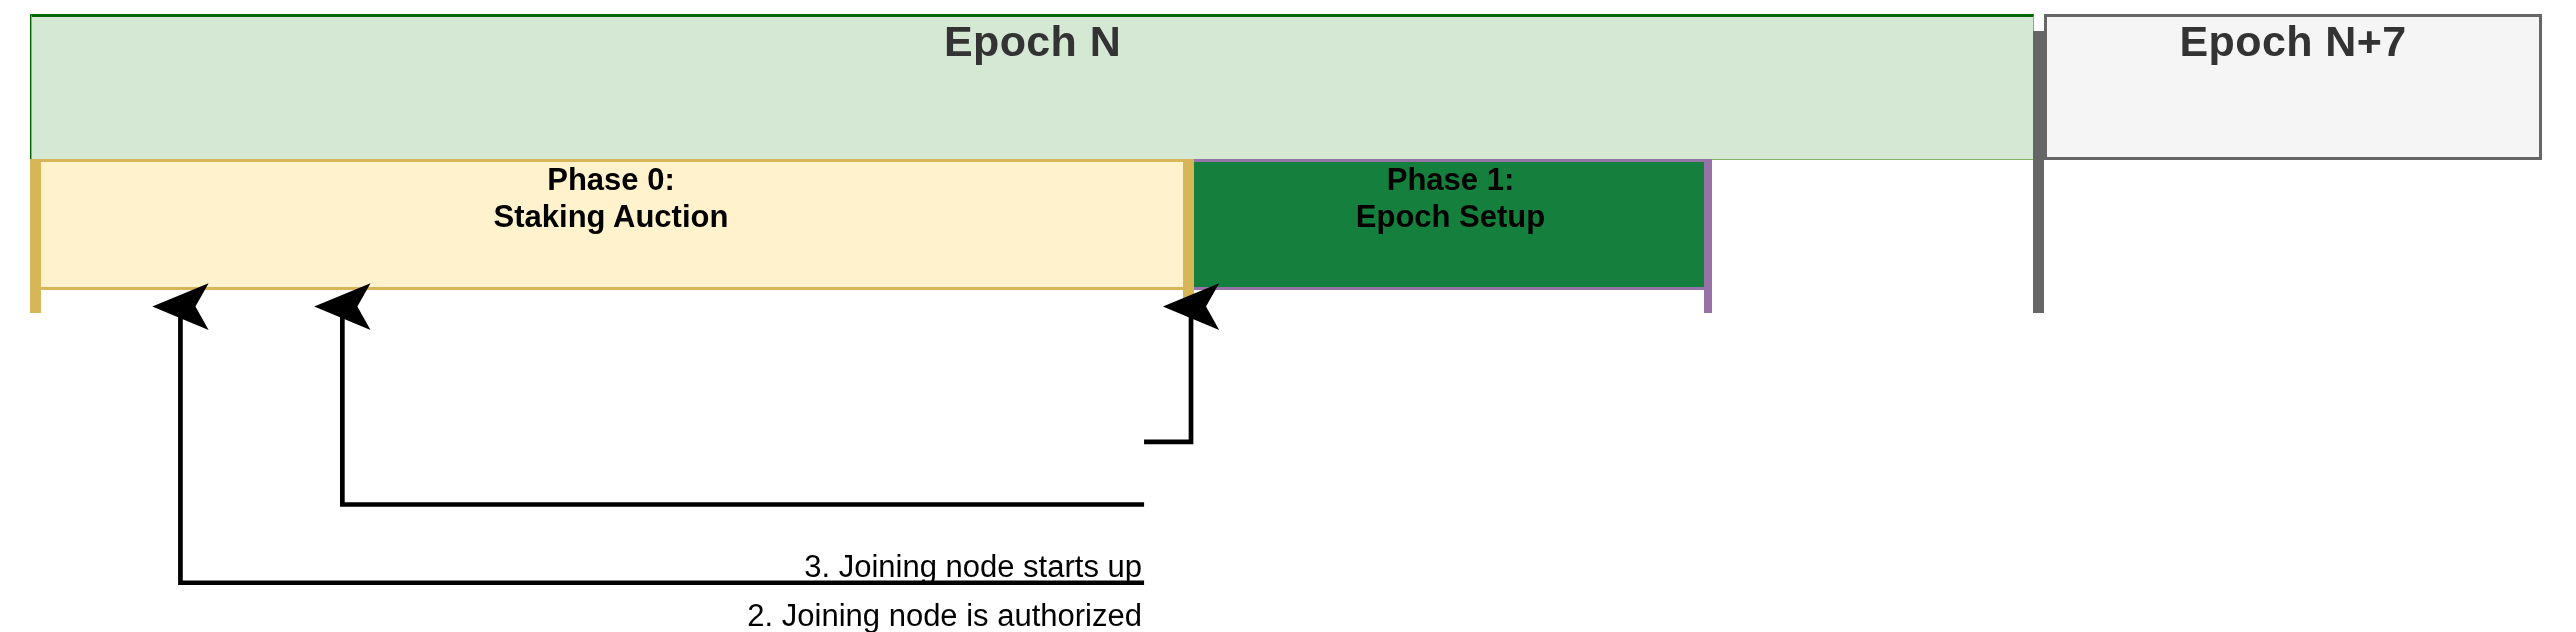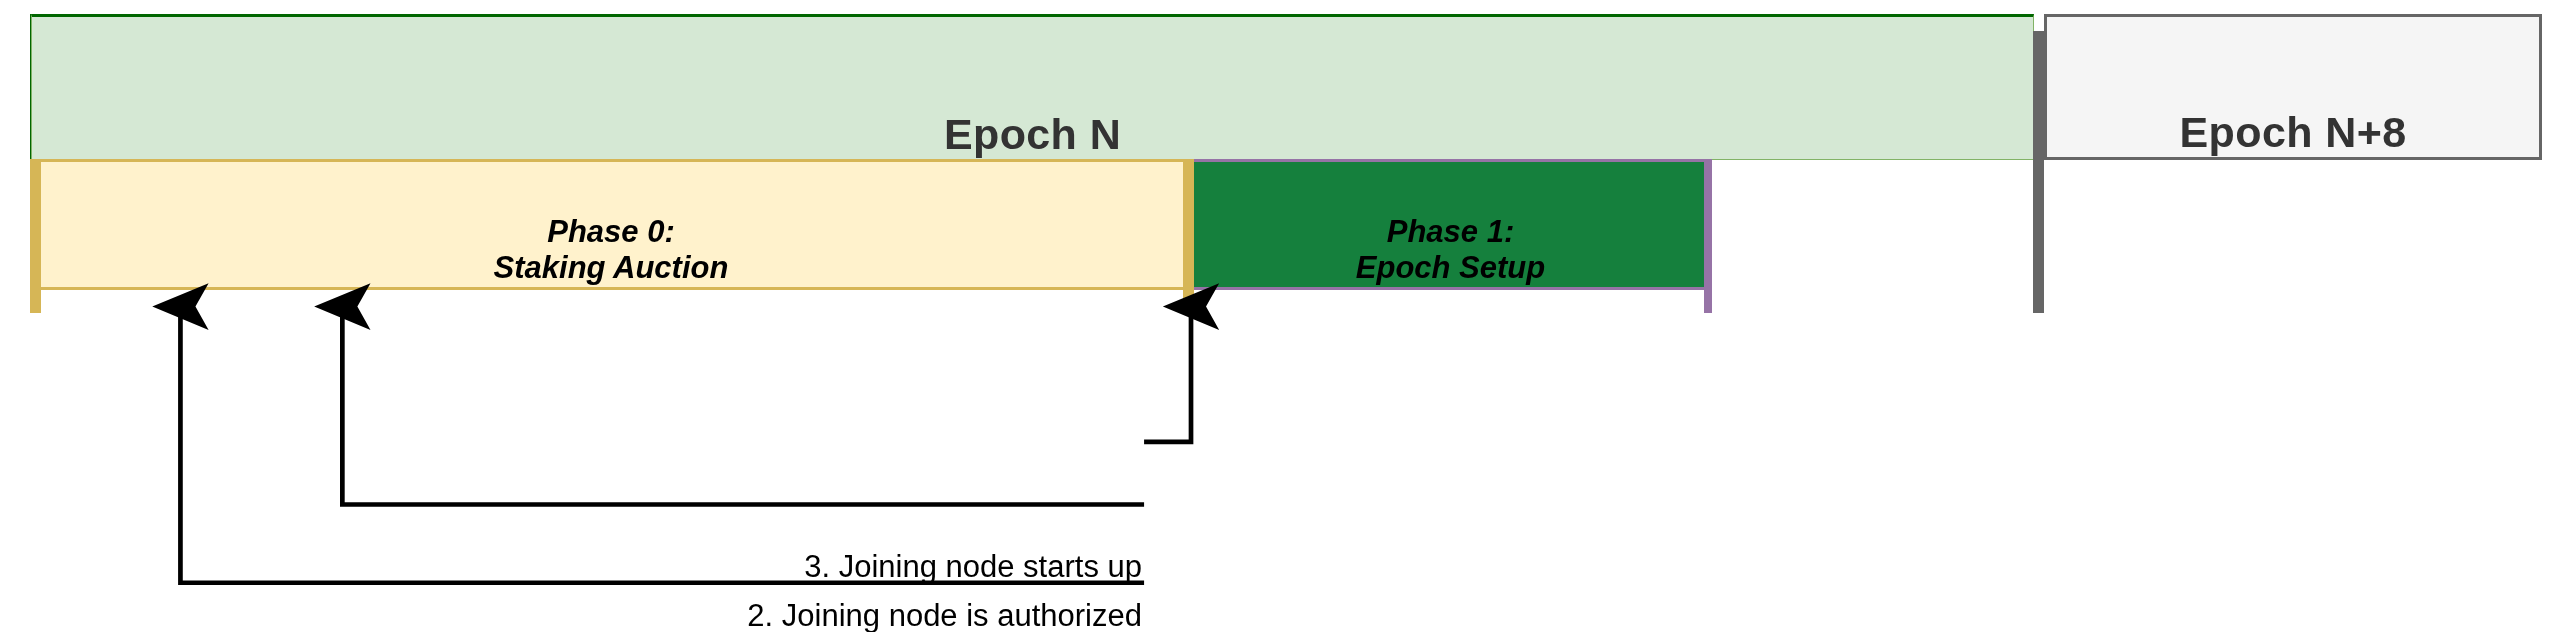--- a/index.html
+++ b/index.html
@@ -1,20 +1,20 @@
 <!DOCTYPE html>
 <html style="font-size:12.5px"><head>
 <meta charset="utf-8">
 <style>
   html,body{margin:0;padding:0;background:#ffffff;}
   body{width:2576px;height:632px;font-family:"Liberation Sans",sans-serif;overflow:hidden;}
   #stage{position:relative;width:2576px;height:632px;background:#ffffff;}
 
   
-  .box{position:absolute;box-sizing:border-box;display:flex;align-items:flex-end;justify-content:center;text-align:center;}
+  .box{position:absolute;box-sizing:border-box;display:flex;align-items:flex-start;justify-content:center;text-align:center;}
 
   .epoch-n{
     left:31px;top:14px;width:2003px;height:146px;
     background:#d5e8d4;border:1.6px solid #82b366;border-top:3.9px solid #006600;
     font-size:43px;font-weight:bold;color:#333333;letter-spacing:0.4px;
   }
   .epoch-n-left-bar{position:absolute;left:30px;top:14px;width:11px;height:146px;background:#006600;}
 
   .epoch-n1{
     left:2044px;top:14px;width:498px;height:146px;
@@ -23,21 +23,21 @@
   }
 
   .phase{
     top:159px;height:131px;
     font-size:31px;font-weight:bold;color:#000000;line-height:1.18;
   }
   .phase0{left:31px;width:1160px;background:#fff2cc;border:3.9px solid #d6b656;}
   .phase1{left:1191px;width:519px;background:#15803d;border:3.9px solid #9673a6;}
   .phase2{left:1710px;width:325px;background:#dae8fc;border:3.9px solid #6c8ebf;}
 
-  .phase-label{white-space:pre-line;font-style:italic;}
+  .phase-label{white-space:pre-line;}
 
   
   .tick-yellow{position:absolute;left:30px;top:159px;width:11px;height:154px;background:#d6b656;}
   
   .tick-yellow2{position:absolute;left:1183px;top:159px;width:11px;height:154px;background:#d6b656;}
   
   .tick-purple{position:absolute;left:1704px;top:159px;width:7.8px;height:154px;background:#9673a6;}
   
   .divider-gray{position:absolute;left:2033px;top:31px;width:11px;height:282px;background:#666666;}
 
@@ -59,21 +59,21 @@
 
 <div id="stage">
 
   <div class="epoch-n-left-bar"></div>
 
   <div class="box epoch-n">
     <span>Epoch N</span>
   </div>
 
   <div class="box epoch-n1">
-    <span>Epoch N+8</span>
+    <span>Epoch N+7</span>
   </div>
 
   <div class="box phase phase0">
     <span class="phase-label">Phase 0:
 Staking Auction</span>
   </div>
   <div class="box phase phase1">
     <span class="phase-label">Phase 1:
 Epoch Setup</span>
   </div>

